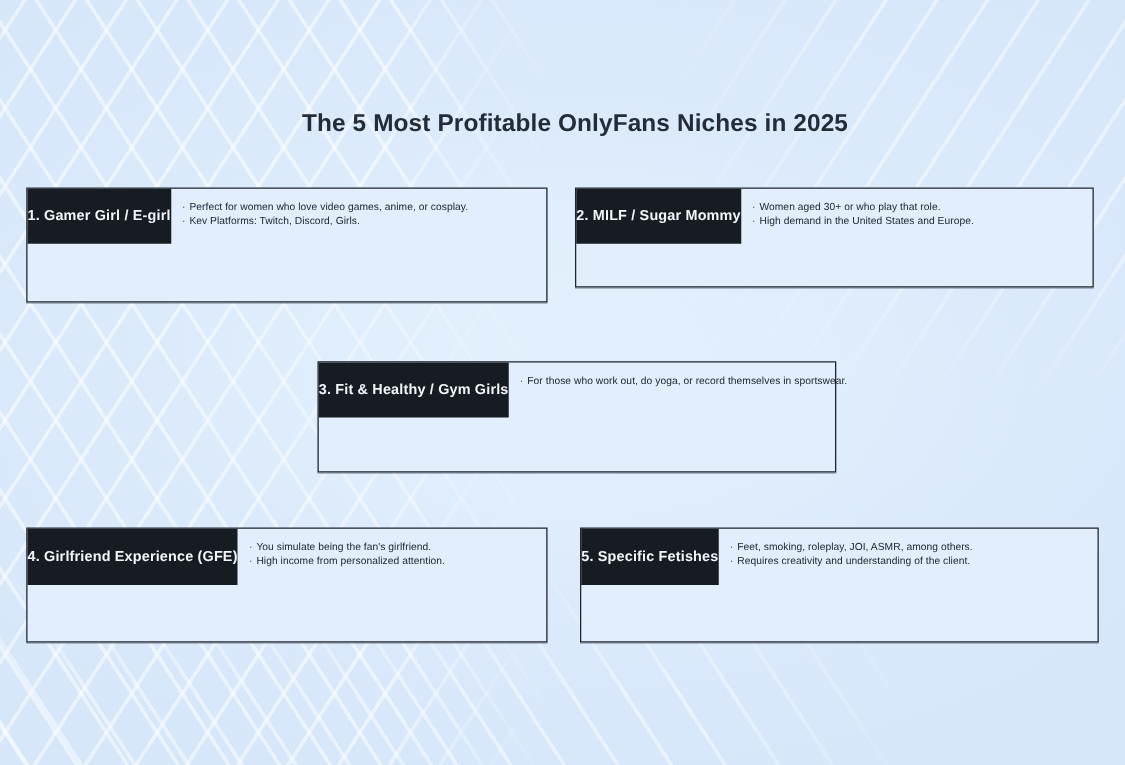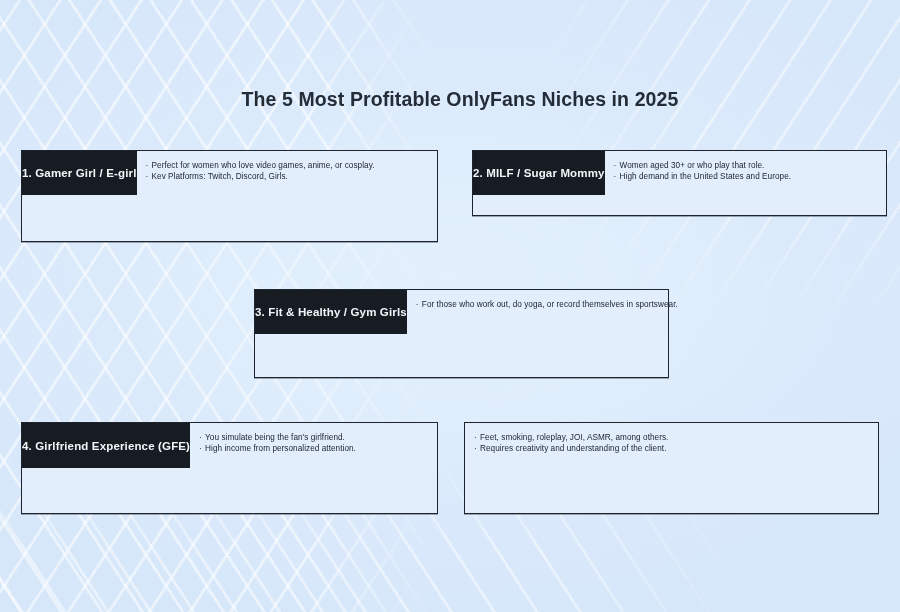--- a/index.html
+++ b/index.html
@@ -157,21 +157,21 @@
     white-space: nowrap;
   }
   .bullet-dot {
     display: inline-block;
     width: 6px;
     color: #202834;
   }
 
   
   #card-1 { left: 21px;  top: 150px; width: 417px; height: 92px; }
-  #card-2 { left: 472px; top: 150px; width: 415px; height: 66px; justify-content: space-between; }
+  #card-2 { left: 460px; top: 150px; width: 415px; height: 80px; justify-content: space-between; }
   #card-1 .card-header, #card-2 .card-header { height: 44px; }
 
   
   #card-3 { left: 242px; top: 289px; width: 415px; height: 89px; margin-left: 12px; }
   #card-3 .card-header { height: 44px; }
 
   
   #card-4 { left: 21px;  top: 422px; width: 417px; height: 92px; }
   #card-5 { left: 464px; top: 422px; width: 415px; height: 92px; }
   #card-4 .card-header, #card-5 .card-header { height: 45px; }
@@ -215,19 +215,20 @@
 
   <div class="card" id="card-4">
     <div class="card-header">4. Girlfriend Experience (GFE)</div>
     <div class="card-body">
       <div class="bullet-line"><span class="bullet-dot">·</span><span>You simulate being the fan's girlfriend.</span></div>
       <div class="bullet-line"><span class="bullet-dot">·</span><span>High income from personalized attention.</span></div>
     </div>
   </div>
 
   <div class="card" id="card-5">
+    <div class="card-header">5. Specific Fetishes</div>
     <div class="card-body">
       <div class="bullet-line"><span class="bullet-dot">·</span><span>Feet, smoking, roleplay, JOI, ASMR, among others.</span></div>
       <div class="bullet-line"><span class="bullet-dot">·</span><span>Requires creativity and understanding of the client.</span></div>
     </div>
   </div>
 
 </div>
 
 </body></html>

